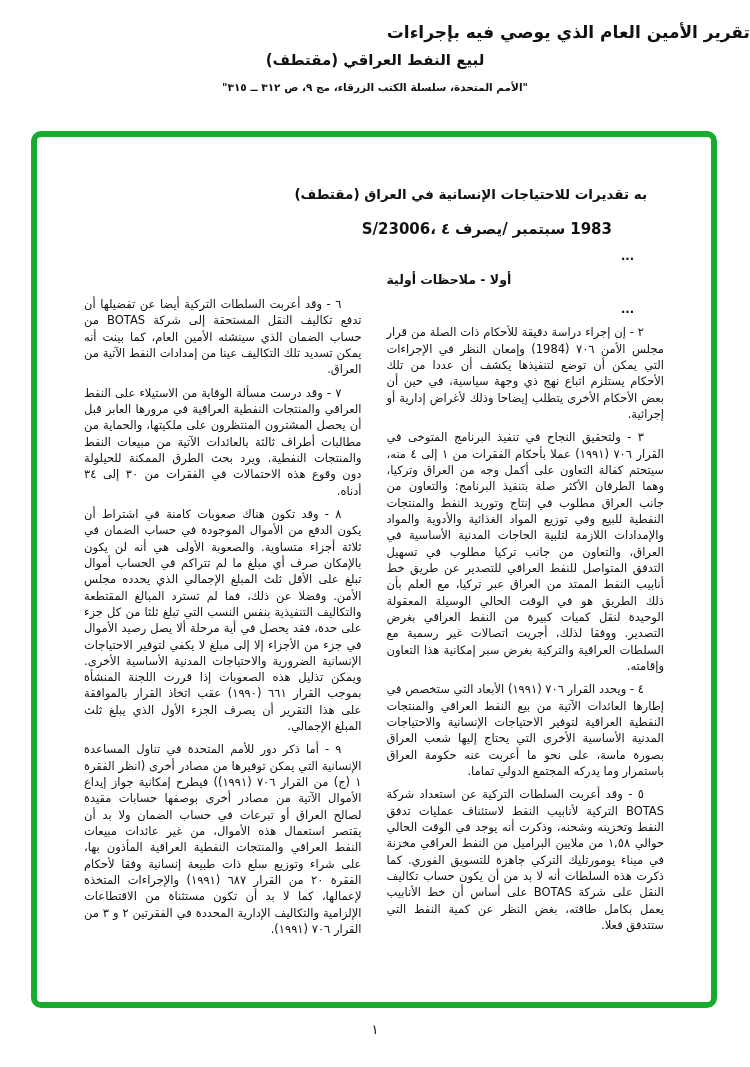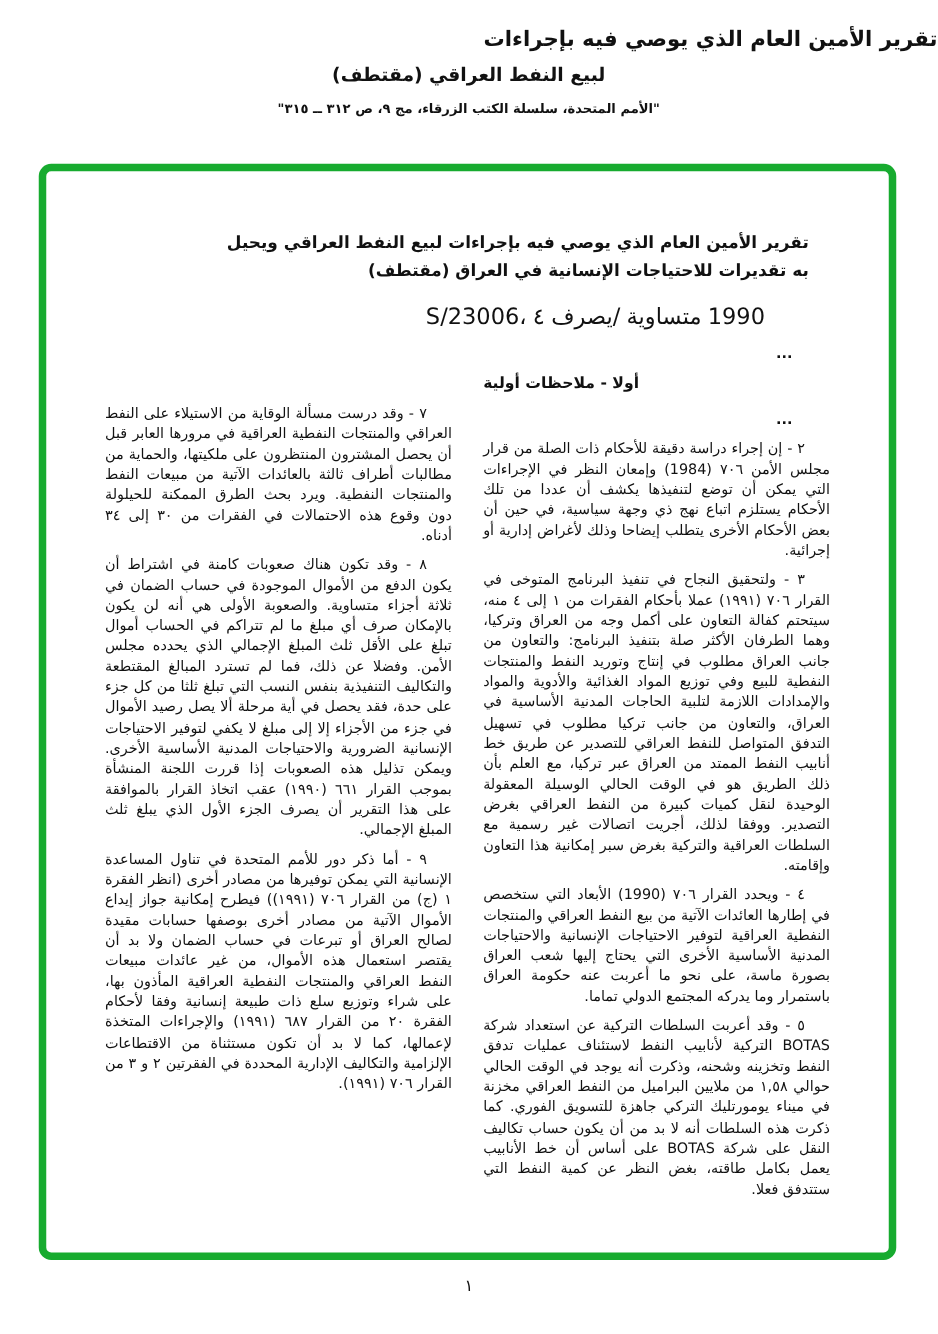--- a/index.html
+++ b/index.html
@@ -18,21 +18,21 @@
     box-sizing:border-box;border:6px solid #17ab2f;border-radius:10px;
     background:#fff;overflow:hidden;
   }
   .doc-title{
     margin-top:46px;padding:0 64px 0 60px;text-align:right;
     font-weight:bold;font-size:13.5px;line-height:1.7;white-space:nowrap;
   }
   .doc-ref{
     display:flex;direction:ltr;justify-content:flex-end;
     padding-right:99px;margin-top:14px;gap:5px;
-    font-weight:normal;font-size:18px;
+    font-weight:bold;font-size:15px;
   }
   
   .columns{
     display:flex;direction:rtl;gap:25px;
     padding:0 47px;margin-top:10px;
   }
   .col{flex:1;min-width:0;font-size:11.5px;line-height:1.42;}
   .col p{margin:0 0 7px 0;text-align:justify;text-indent:20px;}
   .ellipsis{text-align:right;padding-left:0;padding-right:10px;font-weight:bold;margin:0 0 4px 0;}
   .section-heading{text-align:left;font-weight:bold;font-size:12.5px;margin:6px 0 12px 0;}
@@ -48,45 +48,45 @@
 
 <div class="top-header">
   <div class="l1">تقرير الأمين العام الذي يوصي فيه بإجراءات</div>
   <div class="l2">لبيع النفط العراقي (مقتطف)</div>
   <div class="l3">"الأمم المتحدة، سلسلة الكتب الزرقاء، مج ٩، ص ٣١٢ ــ ٣١٥"</div>
 </div>
 
 <div class="frame">
 
   <div class="doc-title">
-    <div>تقرير الأمين العام الذي يوصي فيه بإجراءات لبيع النفط العراقي ويحيل</div>
     <div>به تقديرات للاحتياجات الإنسانية في العراق (مقتطف)</div>
   </div>
 
   <div class="doc-ref">
     <span>S/23006،</span>
     <span>٤</span>
     <span>يصرف/</span>
-    <span>متساوية</span>
-    <span>1990</span>
+    <span>سبتمبر</span>
+    <span>1983</span>
   </div>
 
   <div class="columns">
 
     <div class="col col-right">
       <p class="ellipsis">...</p>
       <div class="section-heading">أولا - ملاحظات أولية</div>
       <p class="ellipsis">...</p>
       <p>٢ - إن إجراء دراسة دقيقة للأحكام ذات الصلة من قرار مجلس الأمن ٧٠٦ (1984) وإمعان النظر في الإجراءات التي يمكن أن توضع لتنفيذها يكشف أن عددا من تلك الأحكام يستلزم اتباع نهج ذي وجهة سياسية، في حين أن بعض الأحكام الأخرى يتطلب إيضاحا وذلك لأغراض إدارية أو إجرائية.</p>
       <p>٣ - ولتحقيق النجاح في تنفيذ البرنامج المتوخى في القرار ٧٠٦ (١٩٩١) عملا بأحكام الفقرات من ١ إلى ٤ منه، سيتحتم كفالة التعاون على أكمل وجه من العراق وتركيا، وهما الطرفان الأكثر صلة بتنفيذ البرنامج: والتعاون من جانب العراق مطلوب في إنتاج وتوريد النفط والمنتجات النفطية للبيع وفي توزيع المواد الغذائية والأدوية والمواد والإمدادات اللازمة لتلبية الحاجات المدنية الأساسية في العراق، والتعاون من جانب تركيا مطلوب في تسهيل التدفق المتواصل للنفط العراقي للتصدير عن طريق خط أنابيب النفط الممتد من العراق عبر تركيا، مع العلم بأن ذلك الطريق هو في الوقت الحالي الوسيلة المعقولة الوحيدة لنقل كميات كبيرة من النفط العراقي بغرض التصدير. ووفقا لذلك، أجريت اتصالات غير رسمية مع السلطات العراقية والتركية بغرض سبر إمكانية هذا التعاون وإقامته.</p>
-      <p>٤ - ويحدد القرار ٧٠٦ (1990) الأبعاد التي ستخصص في إطارها العائدات الآتية من بيع النفط العراقي والمنتجات النفطية العراقية لتوفير الاحتياجات الإنسانية والاحتياجات المدنية الأساسية الأخرى التي يحتاج إليها شعب العراق بصورة ماسة، على نحو ما أعربت عنه حكومة العراق باستمرار وما يدركه المجتمع الدولي تماما.</p>
+      <p>٤ - ويحدد القرار ٧٠٦ (١٩٩١) الأبعاد التي ستخصص في إطارها العائدات الآتية من بيع النفط العراقي والمنتجات النفطية العراقية لتوفير الاحتياجات الإنسانية والاحتياجات المدنية الأساسية الأخرى التي يحتاج إليها شعب العراق بصورة ماسة، على نحو ما أعربت عنه حكومة العراق باستمرار وما يدركه المجتمع الدولي تماما.</p>
       <p>٥ - وقد أعربت السلطات التركية عن استعداد شركة BOTAS التركية لأنابيب النفط لاستئناف عمليات تدفق النفط وتخزينه وشحنه، وذكرت أنه يوجد في الوقت الحالي حوالي ١,٥٨ من ملايين البراميل من النفط العراقي مخزنة في ميناء يومورتليك التركي جاهزة للتسويق الفوري. كما ذكرت هذه السلطات أنه لا بد من أن يكون حساب تكاليف النقل على شركة BOTAS على أساس أن خط الأنابيب يعمل بكامل طاقته، بغض النظر عن كمية النفط التي ستتدفق فعلا.</p>
     </div>
 
     <div class="col col-left">
+      <p>٦ - وقد أعربت السلطات التركية أيضا عن تفضيلها أن تدفع تكاليف النقل المستحقة إلى شركة BOTAS من حساب الضمان الذي سينشئه الأمين العام، كما بينت أنه يمكن تسديد تلك التكاليف عينا من إمدادات النفط الآتية من العراق.</p>
       <p>٧ - وقد درست مسألة الوقاية من الاستيلاء على النفط العراقي والمنتجات النفطية العراقية في مرورها العابر قبل أن يحصل المشترون المنتظرون على ملكيتها، والحماية من مطالبات أطراف ثالثة بالعائدات الآتية من مبيعات النفط والمنتجات النفطية. ويرد بحث الطرق الممكنة للحيلولة دون وقوع هذه الاحتمالات في الفقرات من ٣٠ إلى ٣٤ أدناه.</p>
       <p>٨ - وقد تكون هناك صعوبات كامنة في اشتراط أن يكون الدفع من الأموال الموجودة في حساب الضمان في ثلاثة أجزاء متساوية. والصعوبة الأولى هي أنه لن يكون بالإمكان صرف أي مبلغ ما لم تتراكم في الحساب أموال تبلغ على الأقل ثلث المبلغ الإجمالي الذي يحدده مجلس الأمن. وفضلا عن ذلك، فما لم تسترد المبالغ المقتطعة والتكاليف التنفيذية بنفس النسب التي تبلغ ثلثا من كل جزء على حدة، فقد يحصل في أية مرحلة ألا يصل رصيد الأموال في جزء من الأجزاء إلا إلى مبلغ لا يكفي لتوفير الاحتياجات الإنسانية الضرورية والاحتياجات المدنية الأساسية الأخرى. ويمكن تذليل هذه الصعوبات إذا قررت اللجنة المنشأة بموجب القرار ٦٦١ (١٩٩٠) عقب اتخاذ القرار بالموافقة على هذا التقرير أن يصرف الجزء الأول الذي يبلغ ثلث المبلغ الإجمالي.</p>
       <p>٩ - أما ذكر دور للأمم المتحدة في تناول المساعدة الإنسانية التي يمكن توفيرها من مصادر أخرى (انظر الفقرة ١ (ج) من القرار ٧٠٦ (١٩٩١)) فيطرح إمكانية جواز إيداع الأموال الآتية من مصادر أخرى بوصفها حسابات مقيدة لصالح العراق أو تبرعات في حساب الضمان ولا بد أن يقتصر استعمال هذه الأموال، من غير عائدات مبيعات النفط العراقي والمنتجات النفطية العراقية المأذون بها، على شراء وتوزيع سلع ذات طبيعة إنسانية وفقا لأحكام الفقرة ٢٠ من القرار ٦٨٧ (١٩٩١) والإجراءات المتخذة لإعمالها، كما لا بد أن تكون مستثناة من الاقتطاعات الإلزامية والتكاليف الإدارية المحددة في الفقرتين ٢ و ٣ من القرار ٧٠٦ (١٩٩١).</p>
     </div>
 
   </div>
 </div>
 
 <div class="page-number">١</div>
 

